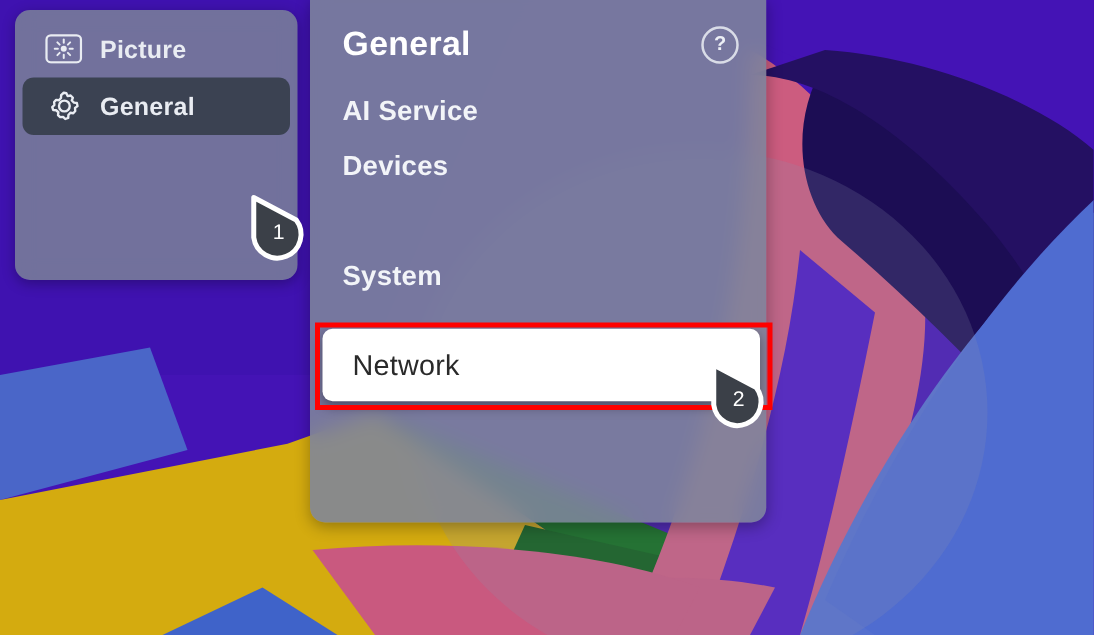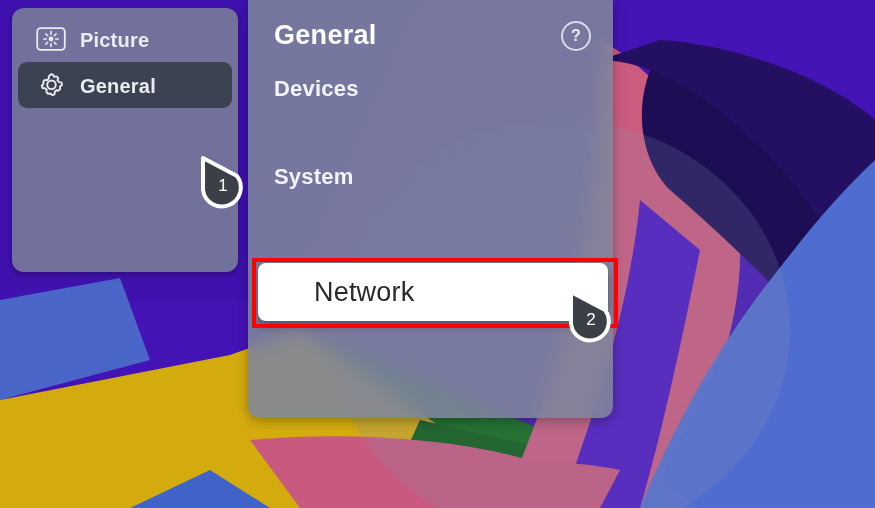--- a/index.html
+++ b/index.html
@@ -8,21 +8,21 @@
     font-family:"Liberation Sans", sans-serif;
     background:#3a0ca8;
     position:relative;
   }
 
   
   #wallpaper { position:absolute; inset:0; width:875px; height:508px; }
 
   
   .sidebar {
-    position:absolute; left:12px; top:8px; width:226px; height:264px;
+    position:absolute; left:12px; top:8px; width:226px; height:216px;
     background:rgba(122,129,153,0.86);
     border-radius:12px;
     backdrop-filter:blur(8px);
     box-shadow:0 3px 10px rgba(0,0,0,0.28);
     padding:8px 0 8px 0;
     overflow:hidden;
   }
   .side-item {
     display:flex; align-items:center;
     height:46px; margin:0 6px; padding-left:14px;
@@ -74,21 +74,21 @@
 
   
   .network-tile {
     position:absolute; left:258px; top:263px; width:350px; height:58px;
     background:#ffffff; border-radius:8px;
     box-shadow:0 4px 9px rgba(0,0,0,0.35);
     display:flex; align-items:center; padding-left:24px;
     z-index:6;
   }
   .network-tile .t {
-    color:#2a2a2a; font-size:27px; font-weight:normal; letter-spacing:0.2px;margin-left:32px;
+    color:#2a2a2a; font-size:23px; font-weight:normal; letter-spacing:0.2px;
   }
 
   
   .redbox {
     position:absolute; left:252px; top:258px; width:366px; height:70px;
     border:4px solid #ff0000; z-index:8;
   }
 
   
   .cursor-marker { position:absolute; z-index:10; }
@@ -172,20 +172,23 @@
 </div>
 
 <div class="panel">
   <div class="panel-header">
     <span class="panel-title">General</span>
     <span class="help-btn">?</span>
   </div>
 
   <div class="panel-list">
     <div class="menu-item">
+      <span>AI Service</span>
+    </div>
+    <div class="menu-item">
       <span>Devices</span>
     </div>
     <div class="menu-item" style="visibility:hidden">
       <span>Network</span>
     </div>
     <div class="menu-item">
       <span>System</span>
     </div>
   </div>
 </div>

